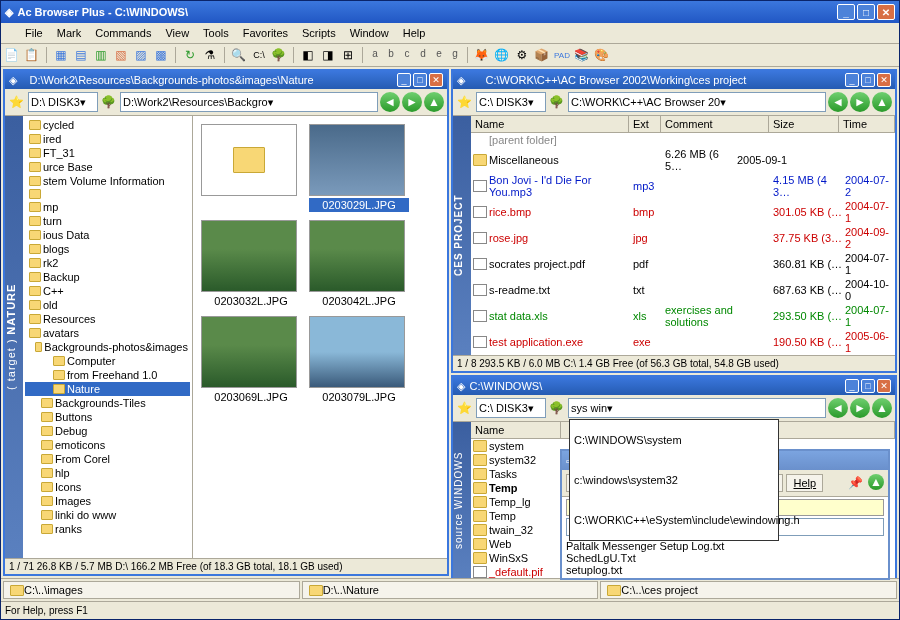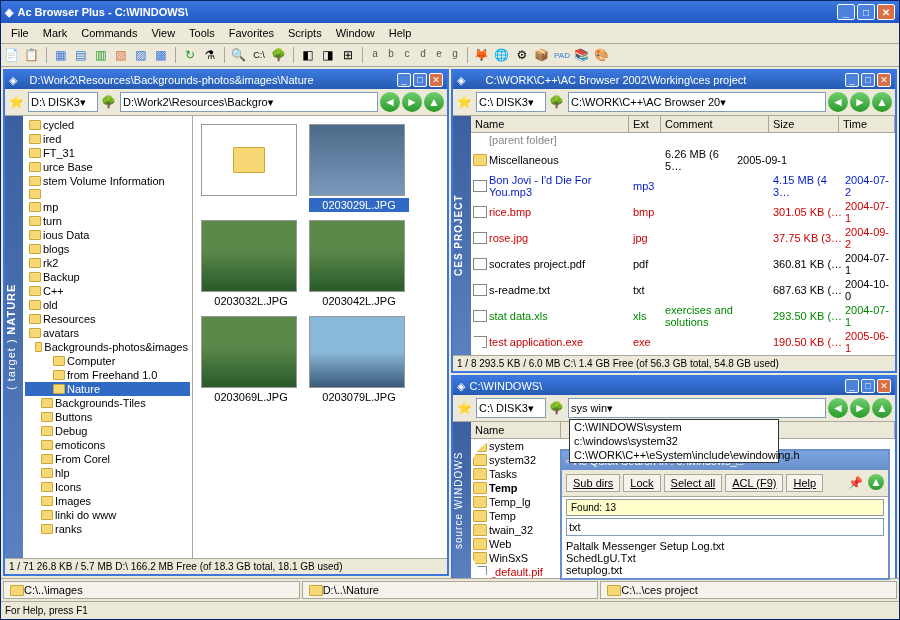--- a/index.html
+++ b/index.html
@@ -2,21 +2,21 @@
 <html><head>
 <meta charset="utf-8">
 <style>
 * { box-sizing: border-box; margin: 0; padding: 0; font-family: Tahoma, sans-serif; font-size: 11px; }
 body { background: #ece9d8; width: 900px; height: 620px; overflow: hidden; position: relative; }
 .window { border: 1px solid #0a246a; background: #ece9d8; display: flex; flex-direction: column; }
 .title-bar { height: 22px; background: linear-gradient(to bottom,#3b77dd,#2157c4); color: #fff; display: flex; align-items: center; padding: 0 4px; font-weight: bold; font-size: 12px; }
 .title-bar .spacer { flex: 1; }
 .title-btn { width: 18px; height: 16px; margin-left: 2px; border: 1px solid #fff; border-radius: 2px; background: #d86f45; display: flex; align-items: center; justify-content: center; font-weight: bold; color: #fff; font-size: 10px; cursor: pointer; }
 .title-btn.min,.title-btn.max { background: #4c82d9; }
-.menu-bar { display: flex; gap: 2px; padding: 2px 4px; background: #ece9d8; border-bottom: 1px solid #aca899; }
+.menu-bar { display: flex; gap: 2px; padding: 2px 18px; background: #ece9d8; border-bottom: 1px solid #aca899; }
 .menu-item { padding: 2px 6px; cursor: pointer; }
 .toolbar { display: flex; align-items: center; gap: 2px; padding: 2px; border-bottom: 1px solid #aca899; background: #ece9d8; flex-wrap: nowrap; overflow: hidden; }
 .tool-btn { width: 18px; height: 18px; border: 1px solid transparent; display: flex; align-items: center; justify-content: center; font-size: 12px; cursor: pointer; border-radius: 2px; }
 .tool-sep { width: 1px; height: 16px; background: #aca899; margin: 0 3px; }
 .main-content { flex: 1; display: flex; gap: 2px; padding: 2px; overflow: hidden; }
 .panel { border: 2px solid #3b77dd; display: flex; flex-direction: column; background: #fff; position: relative; }
 .panel-title { height: 18px; background: linear-gradient(to bottom,#3b77dd,#255bb2); color: #fff; font-size: 11px; display: flex; align-items: center; padding: 0 4px; }
 .panel-title .spacer { flex: 1; }
 .panel-title .pbtn { width: 14px; height: 14px; background: #4c82d9; border: 1px solid #fff; margin-left: 2px; font-size: 9px; display: flex; align-items: center; justify-content: center; cursor: pointer; border-radius: 2px; }
 .panel-title .pbtn.close { background: #d86f45; }
@@ -35,39 +35,39 @@
 .thumb { width: 100px; text-align: center; cursor: pointer; }
 .thumb-img { width: 96px; height: 72px; border: 1px solid #999; background: #e8e8e8; margin-bottom: 2px; display: flex; align-items: center; justify-content: center; }
 .thumb-img.sky { background: linear-gradient(to bottom,#4a6a8a,#7a9abb); }
 .thumb-img.green { background: linear-gradient(to bottom,#5a8a4a 40%,#2a5a2a); }
 .thumb-img.bridge { background: linear-gradient(to bottom,#8ab8d8 50%,#3a5a7a); }
 .thumb-img.folder { background: #fff; }
 .thumb-label { font-size: 11px; padding: 1px; }
 .thumb-label.sel { background: #316ac5; color: #fff; }
 .file-header { display: flex; background: #ece9d8; border-bottom: 1px solid #aca899; font-size: 11px; }
 .file-header div { padding: 2px 4px; border-right: 1px solid #aca899; cursor: pointer; }
-.file-list { flex: 1; overflow: auto; background: #fff; border-radius: 31px; }
+.file-list { flex: 1; overflow: auto; background: #fff; }
 .file-row { display: flex; padding: 1px 2px; font-size: 11px; cursor: pointer; align-items: center; }
 .file-row .icn { width: 14px; height: 12px; margin-right: 2px; display: inline-block; }
 .icn.folder { background: #f8d775; border: 1px solid #c9a836; border-radius: 1px; }
 .icn.doc { background: #fff; border: 1px solid #888; }
 .status { height: 16px; background: #ece9d8; border-top: 1px solid #aca899; font-size: 10px; padding: 1px 4px; display: flex; align-items: center; }
 .bottom-tabs { display: flex; gap: 2px; padding: 2px; background: #ece9d8; border-top: 1px solid #aca899; }
 .btab { flex: 1; padding: 2px 6px; border: 1px solid #aca899; background: #f5f3eb; font-size: 11px; cursor: pointer; display: flex; align-items: center; gap: 0; }
 .btab .folder-icn { width: 14px; height: 11px; background: #f8d775; border: 1px solid #c9a836; border-radius: 1px; }
 .quick-search { position: absolute; right: 10px; bottom: 40px; width: 330px; border: 2px solid #6a90cc; background: #fff; }
 .qs-title { background: linear-gradient(to bottom,#7ba4e0,#6a90cc); color: #fff; padding: 3px 4px; display: flex; align-items: center; font-size: 11px; }
 .qs-tools { display: flex; gap: 3px; padding: 4px; background: #ece9d8; border-bottom: 1px solid #aca899; }
 .qs-btn { padding: 2px 6px; border: 1px solid #aca899; background: #f5f3eb; font-size: 11px; cursor: pointer; text-decoration: underline; }
 .qs-found { padding: 2px 4px; background: #ffffcc; border: 1px solid #999; margin: 2px 4px; font-size: 10px; }
 .qs-input { margin: 2px 4px; border: 1px solid #7f9db9; padding: 2px; font-size: 11px; }
 .qs-results { padding: 2px 4px; font-size: 11px; }
 .letter { width: 14px; height: 14px; font-size: 10px; color: #555; text-align: center; cursor: pointer; }
 .dropdown { position: absolute; background: #fff; border: 1px solid #333; font-size: 11px; z-index: 10; }
-.dropdown div { padding: 1px 4px; cursor: pointer; }
+.dropdown div { padding: 14px 4px; cursor: pointer; }
 </style>
 </head>
 <body>
 
 <div class="window" style="width:900px;height:620px;">
   <div class="title-bar">
     <span style="margin-right:4px;">◈</span>
     <span>Ac Browser Plus - C:\WINDOWS\</span>
     <span class="spacer"></span>
     <div class="title-btn min">_</div>

